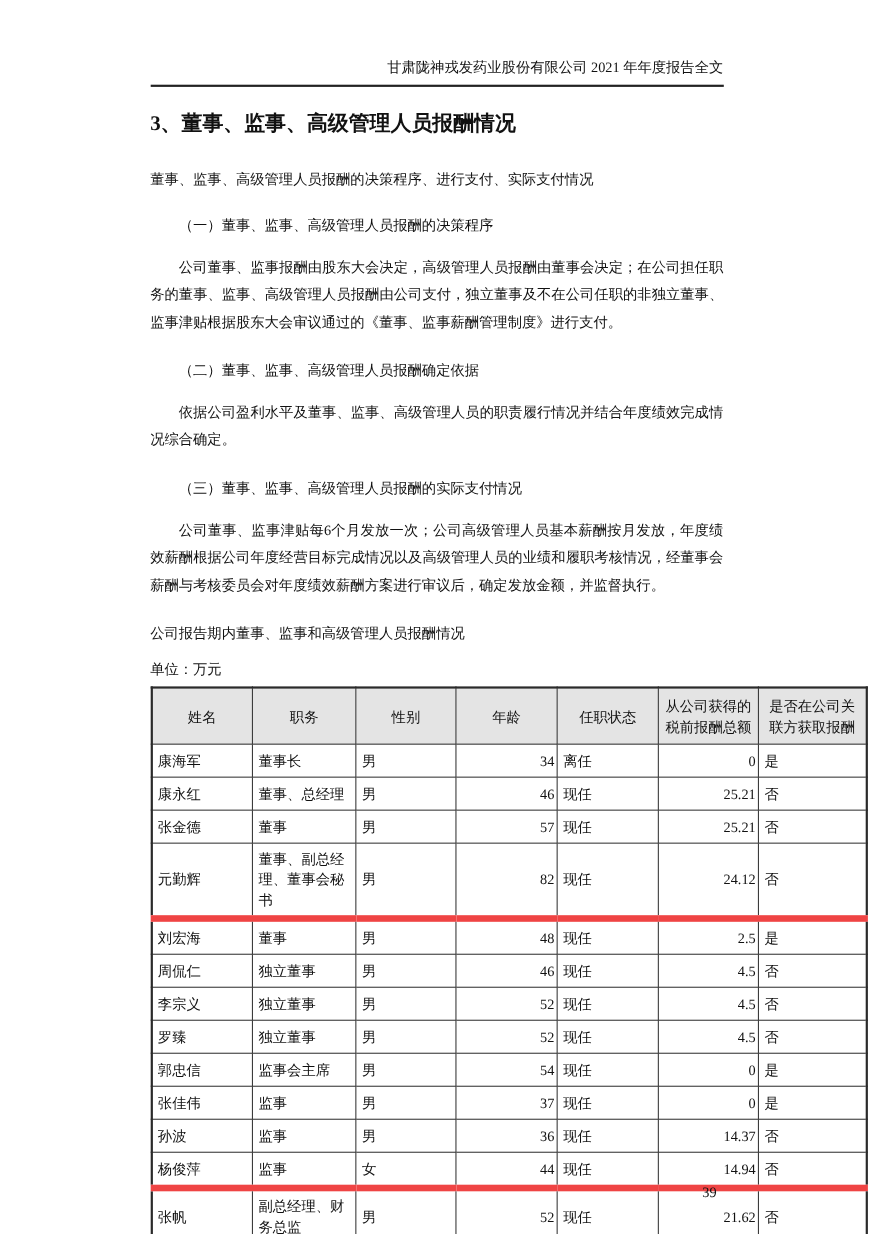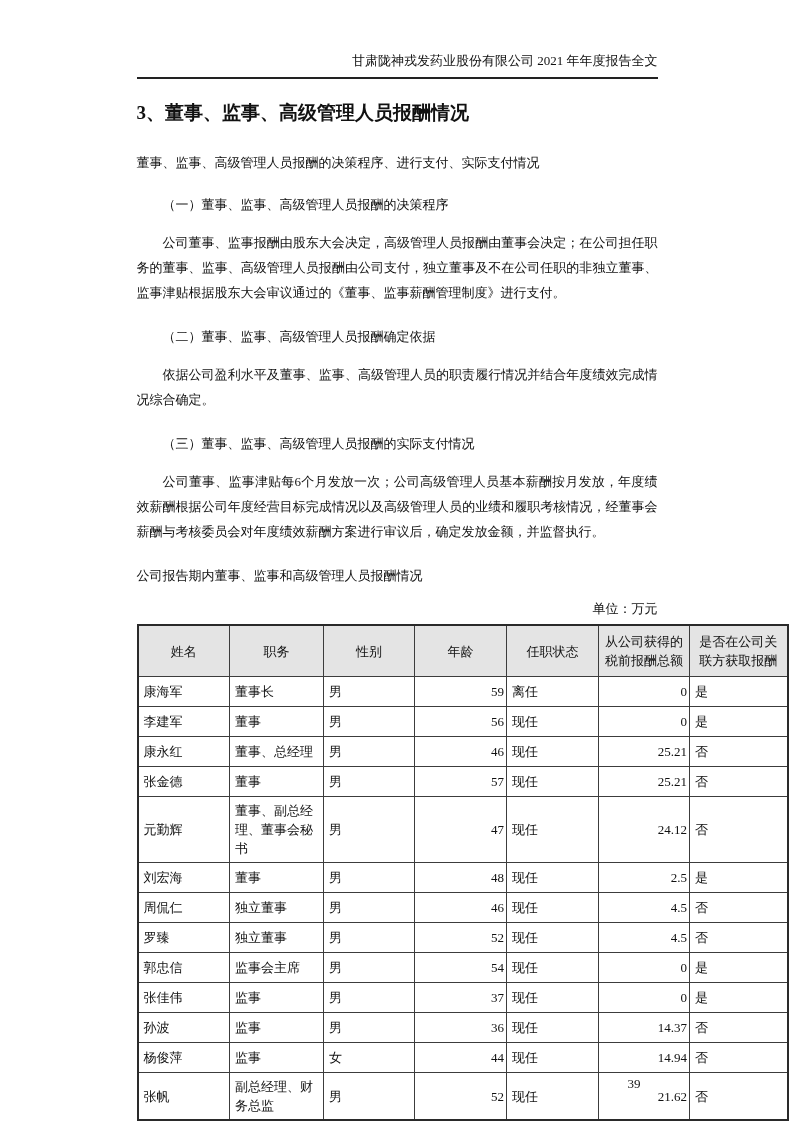--- a/index.html
+++ b/index.html
@@ -46,21 +46,21 @@
     text-indent: 2em;
     text-align: justify;
     line-height: 25px;
   }
   .table-caption {
     margin: 22px 0 0 0;
     line-height: 20px;
   }
   .unit-label {
     margin: 14px 0 6px 0;
-    text-align: right;
+    text-align: left;
     line-height: 18px;
   }
   table.comp-table {
     width: 650px;
     border-collapse: collapse;
     table-layout: fixed;
     font-size: 13px;
   }
   table.comp-table, table.comp-table th, table.comp-table td {
     border: 1px solid #3c3c3c;
@@ -84,25 +84,25 @@
     vertical-align: middle;
   }
   table.comp-table td.num {
     text-align: right;
     padding-right: 2px;
   }
   table.comp-table td.txt {
     text-align: left;
   }
   table.comp-table tr.thick-top td {
-    border-top: 1px solid #ef4444;
+    border-top: 6px solid #ef4444;
   }
   .page-number {
     position: absolute;
-    right: 88px;
+    right: 77px;
     bottom: 34px;
     font-size: 13px;
   }
 </style>
 </head>
 <body>
 
 <div class="page">
 
   <div class="doc-header">甘肃陇神戎发药业股份有限公司 2021 年年度报告全文</div>
@@ -146,35 +146,26 @@
           <th>任职状态</th>
           <th>从公司获得的税前报酬总额</th>
           <th>是否在公司关联方获取报酬</th>
         </tr>
     </thead>
     <tbody id="table-body">
         <tr>
           <td class="txt">康海军</td>
           <td class="txt">董事长</td>
           <td class="txt">男</td>
-          <td class="num">59</td>
+          <td class="num">34</td>
           <td class="txt">离任</td>
           <td class="num">0</td>
           <td class="txt">是</td>
         </tr>
         <tr>
-          <td class="txt">李建军</td>
-          <td class="txt">董事</td>
-          <td class="txt">男</td>
-          <td class="num">56</td>
-          <td class="txt">现任</td>
-          <td class="num">0</td>
-          <td class="txt">是</td>
-        </tr>
-        <tr>
           <td class="txt">康永红</td>
           <td class="txt">董事、总经理</td>
           <td class="txt">男</td>
           <td class="num">46</td>
           <td class="txt">现任</td>
           <td class="num">25.21</td>
           <td class="txt">否</td>
         </tr>
         <tr>
           <td class="txt">张金德</td>
@@ -182,39 +173,48 @@
           <td class="txt">男</td>
           <td class="num">57</td>
           <td class="txt">现任</td>
           <td class="num">25.21</td>
           <td class="txt">否</td>
         </tr>
         <tr>
           <td class="txt">元勤辉</td>
           <td class="txt">董事、副总经理、董事会秘书</td>
           <td class="txt">男</td>
-          <td class="num">47</td>
+          <td class="num">82</td>
           <td class="txt">现任</td>
           <td class="num">24.12</td>
           <td class="txt">否</td>
         </tr>
         <tr class="thick-top">
           <td class="txt">刘宏海</td>
           <td class="txt">董事</td>
           <td class="txt">男</td>
           <td class="num">48</td>
           <td class="txt">现任</td>
           <td class="num">2.5</td>
           <td class="txt">是</td>
         </tr>
         <tr>
           <td class="txt">周侃仁</td>
           <td class="txt">独立董事</td>
           <td class="txt">男</td>
           <td class="num">46</td>
+          <td class="txt">现任</td>
+          <td class="num">4.5</td>
+          <td class="txt">否</td>
+        </tr>
+        <tr>
+          <td class="txt">李宗义</td>
+          <td class="txt">独立董事</td>
+          <td class="txt">男</td>
+          <td class="num">52</td>
           <td class="txt">现任</td>
           <td class="num">4.5</td>
           <td class="txt">否</td>
         </tr>
         <tr>
           <td class="txt">罗臻</td>
           <td class="txt">独立董事</td>
           <td class="txt">男</td>
           <td class="num">52</td>
           <td class="txt">现任</td>

